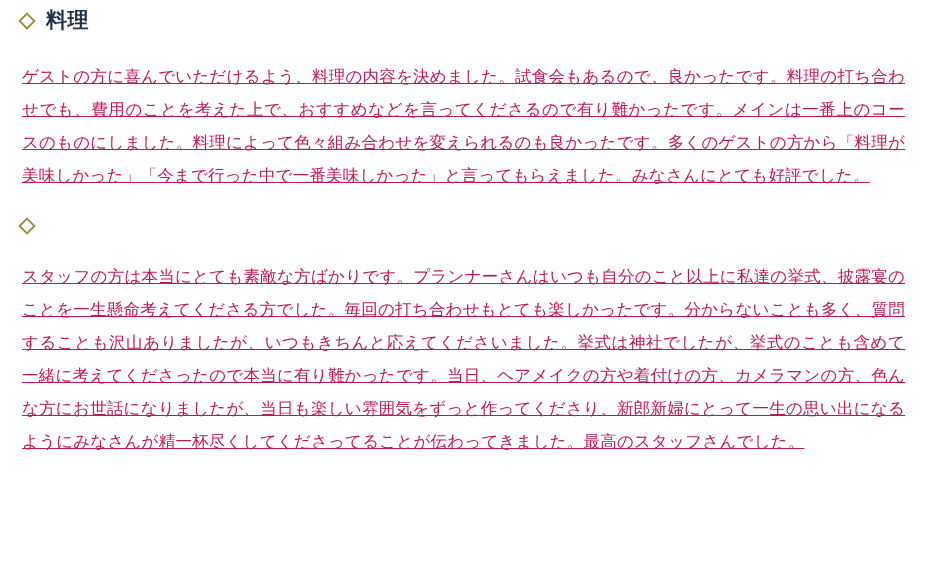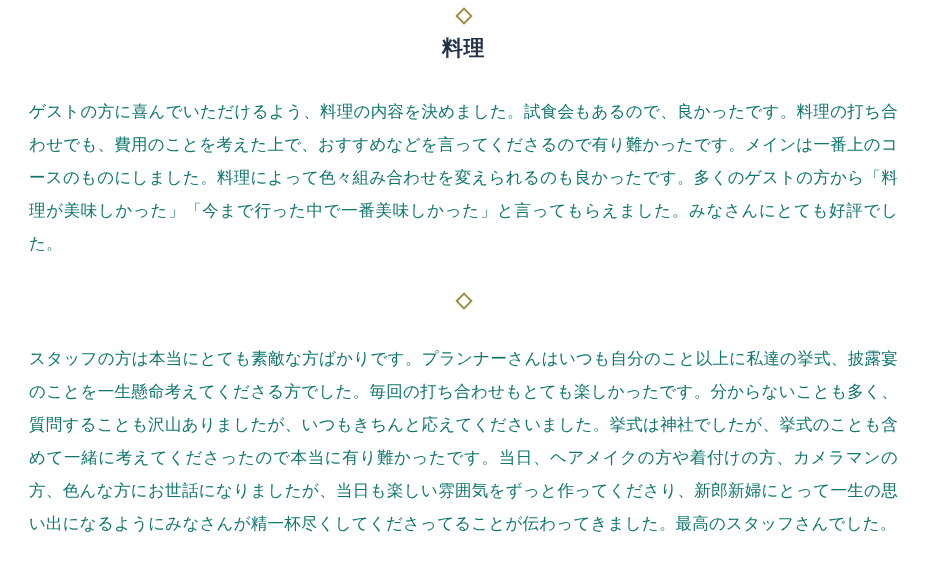--- a/index.html
+++ b/index.html
@@ -27,41 +27,41 @@
   .section-heading {
     display: flex;
     align-items: center;
     gap: 10px;
     margin: 0;
     padding: 0;
     font-size: 21px;
     font-weight: bold;
     color: #1f3048;
     letter-spacing: 0.5px;
-    flex-direction: column;
   }
   .heading-1 { padding-top: 6px; }
   .heading-2 { padding-top: 20px; }
   .diamond-icon {
     display: inline-block;
     width: 18px;
     height: 18px;
     flex: 0 0 auto;
     position: relative;
     top: 1px;
   }
   .diamond-icon svg { display: block; }
   .body-text {
     font-size: 16.5px;
     line-height: 2.0;
-    color: #0f766e;
+    color: #be185d;
     text-align: justify;
     text-justify: inter-character;
-    margin: 11px;
+    margin: 4px;
     letter-spacing: 0.2px;
+    text-decoration: underline;
   }
   .para-1 { padding-top: 22px; }
   .para-2 { padding-top: 22px; }
 </style>
 </head>
 <body>
 
 <div class="page">
 
   <div class="section">

